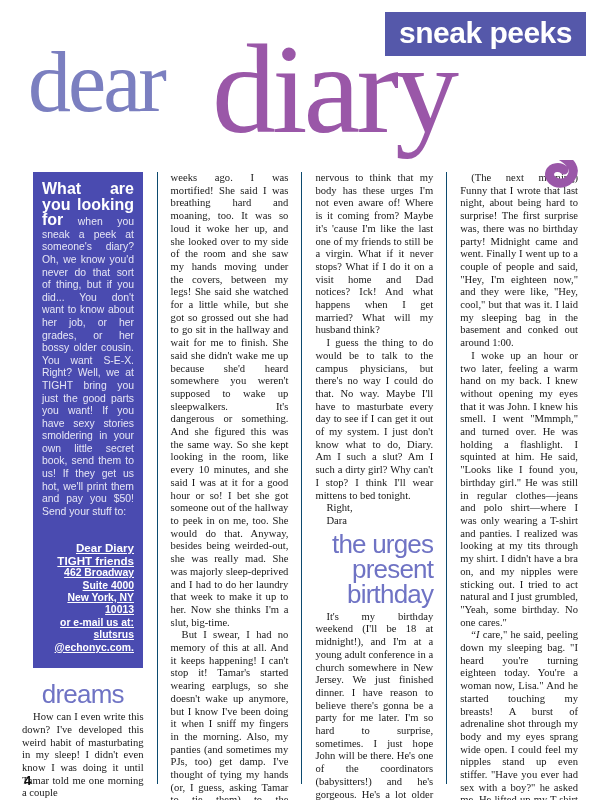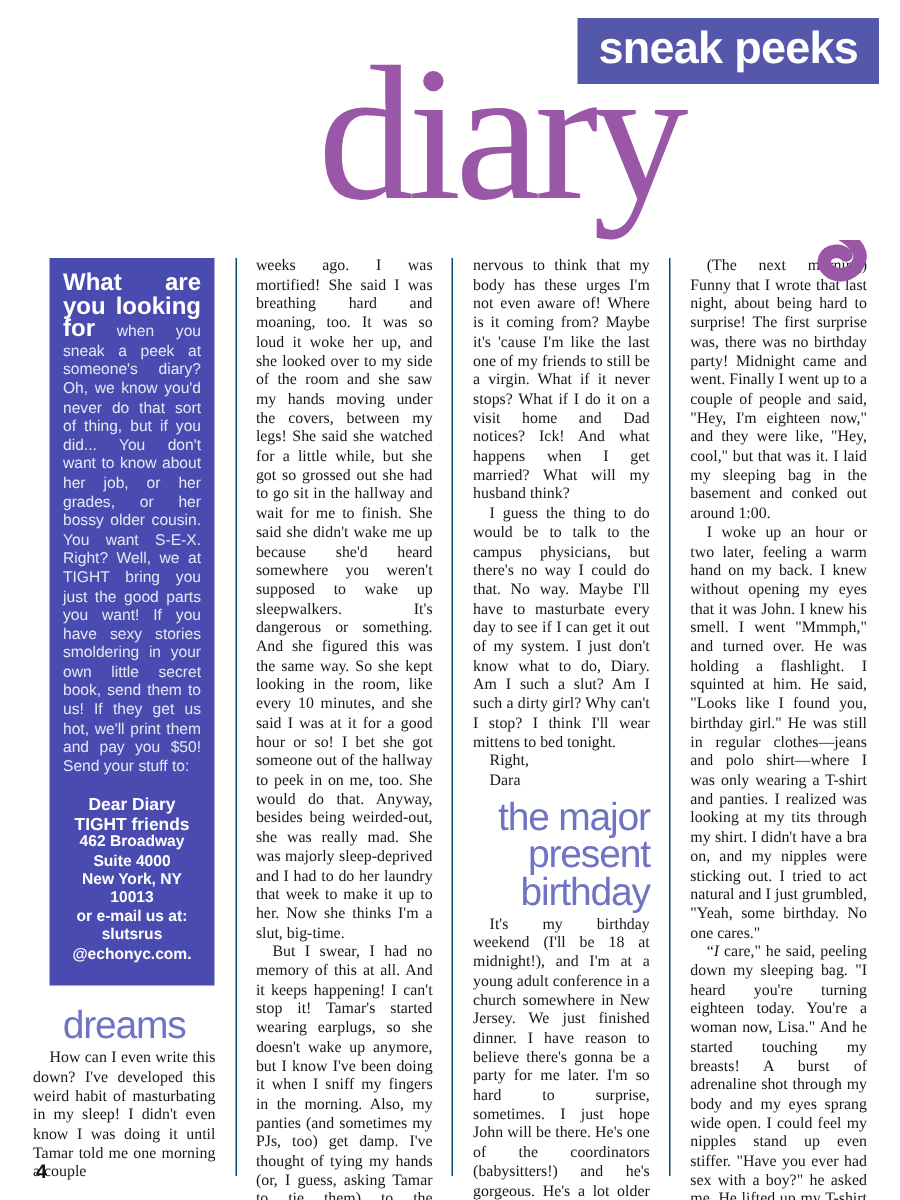--- a/index.html
+++ b/index.html
@@ -119,26 +119,27 @@
   }
   .callout-lead {
     font-weight: bold;
     font-size: 16px;
     line-height: 13.6px;
     color: #ffffff;
     letter-spacing: 0px;
   }
   .callout-italic { }
   .callout-address {
-    margin-top: 13px;
-    text-align: center;
+    margin-top: 24px;
+    text-align: right;
     font-weight: bold;
     font-size: 10.4px;
     line-height: 12.4px;
     color: #ffffff;
+    text-decoration: underline;
   }
   .callout-address .big { font-size: 11.6px; }
 
   
   .headline {
     font-family: "Liberation Sans", sans-serif;
     color: #6f73c4;
     font-size: 26px;
     line-height: 25px;
     letter-spacing: -0.8px;
@@ -183,20 +184,21 @@
   }
 </style>
 </head>
 <body>
 
 <div class="page">
 
   <div class="masthead">
     <div class="sneak-peeks">sneak peeks</div>
     <div class="title-wrap">
+      <span class="title-dear">dear</span>
       <span class="title-diary">diary</span>
     </div>
   </div>
 
   <div class="columns">
 
     <div class="col col-1">
 
       <div class="callout">
         <div class="callout-body">
@@ -232,21 +234,21 @@
 
     <div class="col col-3">
       <div class="body-text">
         <p class="noindent"><span>nervous to think that my body has these urges I'm not even aware of! Where is it coming from? Maybe it's 'cause I'm like the last one of my friends to still be a virgin. What if it never stops? What if I do it on a visit home and Dad notices? Ick! And what happens when I get married? What will my husband think?</span></p>
         <p><span>I guess the thing to do would be to talk to the campus physicians, but there's no way I could do that. No way. Maybe I'll have to masturbate every day to see if I can get it out of my system. I just don't know what to do, Diary. Am I such a slut? Am I such a dirty girl? Why can't I stop? I think I'll wear mittens to bed tonight.</span></p>
         <p class="sig">Right,</p>
         <p class="sig">Dara</p>
       </div>
 
       <div class="headline headline-best">
-        <div>the major</div>
+        <div>the urges</div>
         <div>present</div>
         <div>birthday</div>
       </div>
 
       <div class="body-text">
         <p><span>It's my birthday weekend (I'll be 18 at midnight!), and I'm at a young adult conference in a church somewhere in New Jersey. We just finished dinner. I have reason to believe there's gonna be a party for me later. I'm so hard to surprise, sometimes. I just hope John will be there. He's one of the coordinators (babysitters!) and he's gorgeous. He's a lot older than most of the people here, like early 40's I think. I'm embarrassed to admit I have a major crush on him!</span></p>
       </div>
     </div>
 
     <div class="col col-4">

